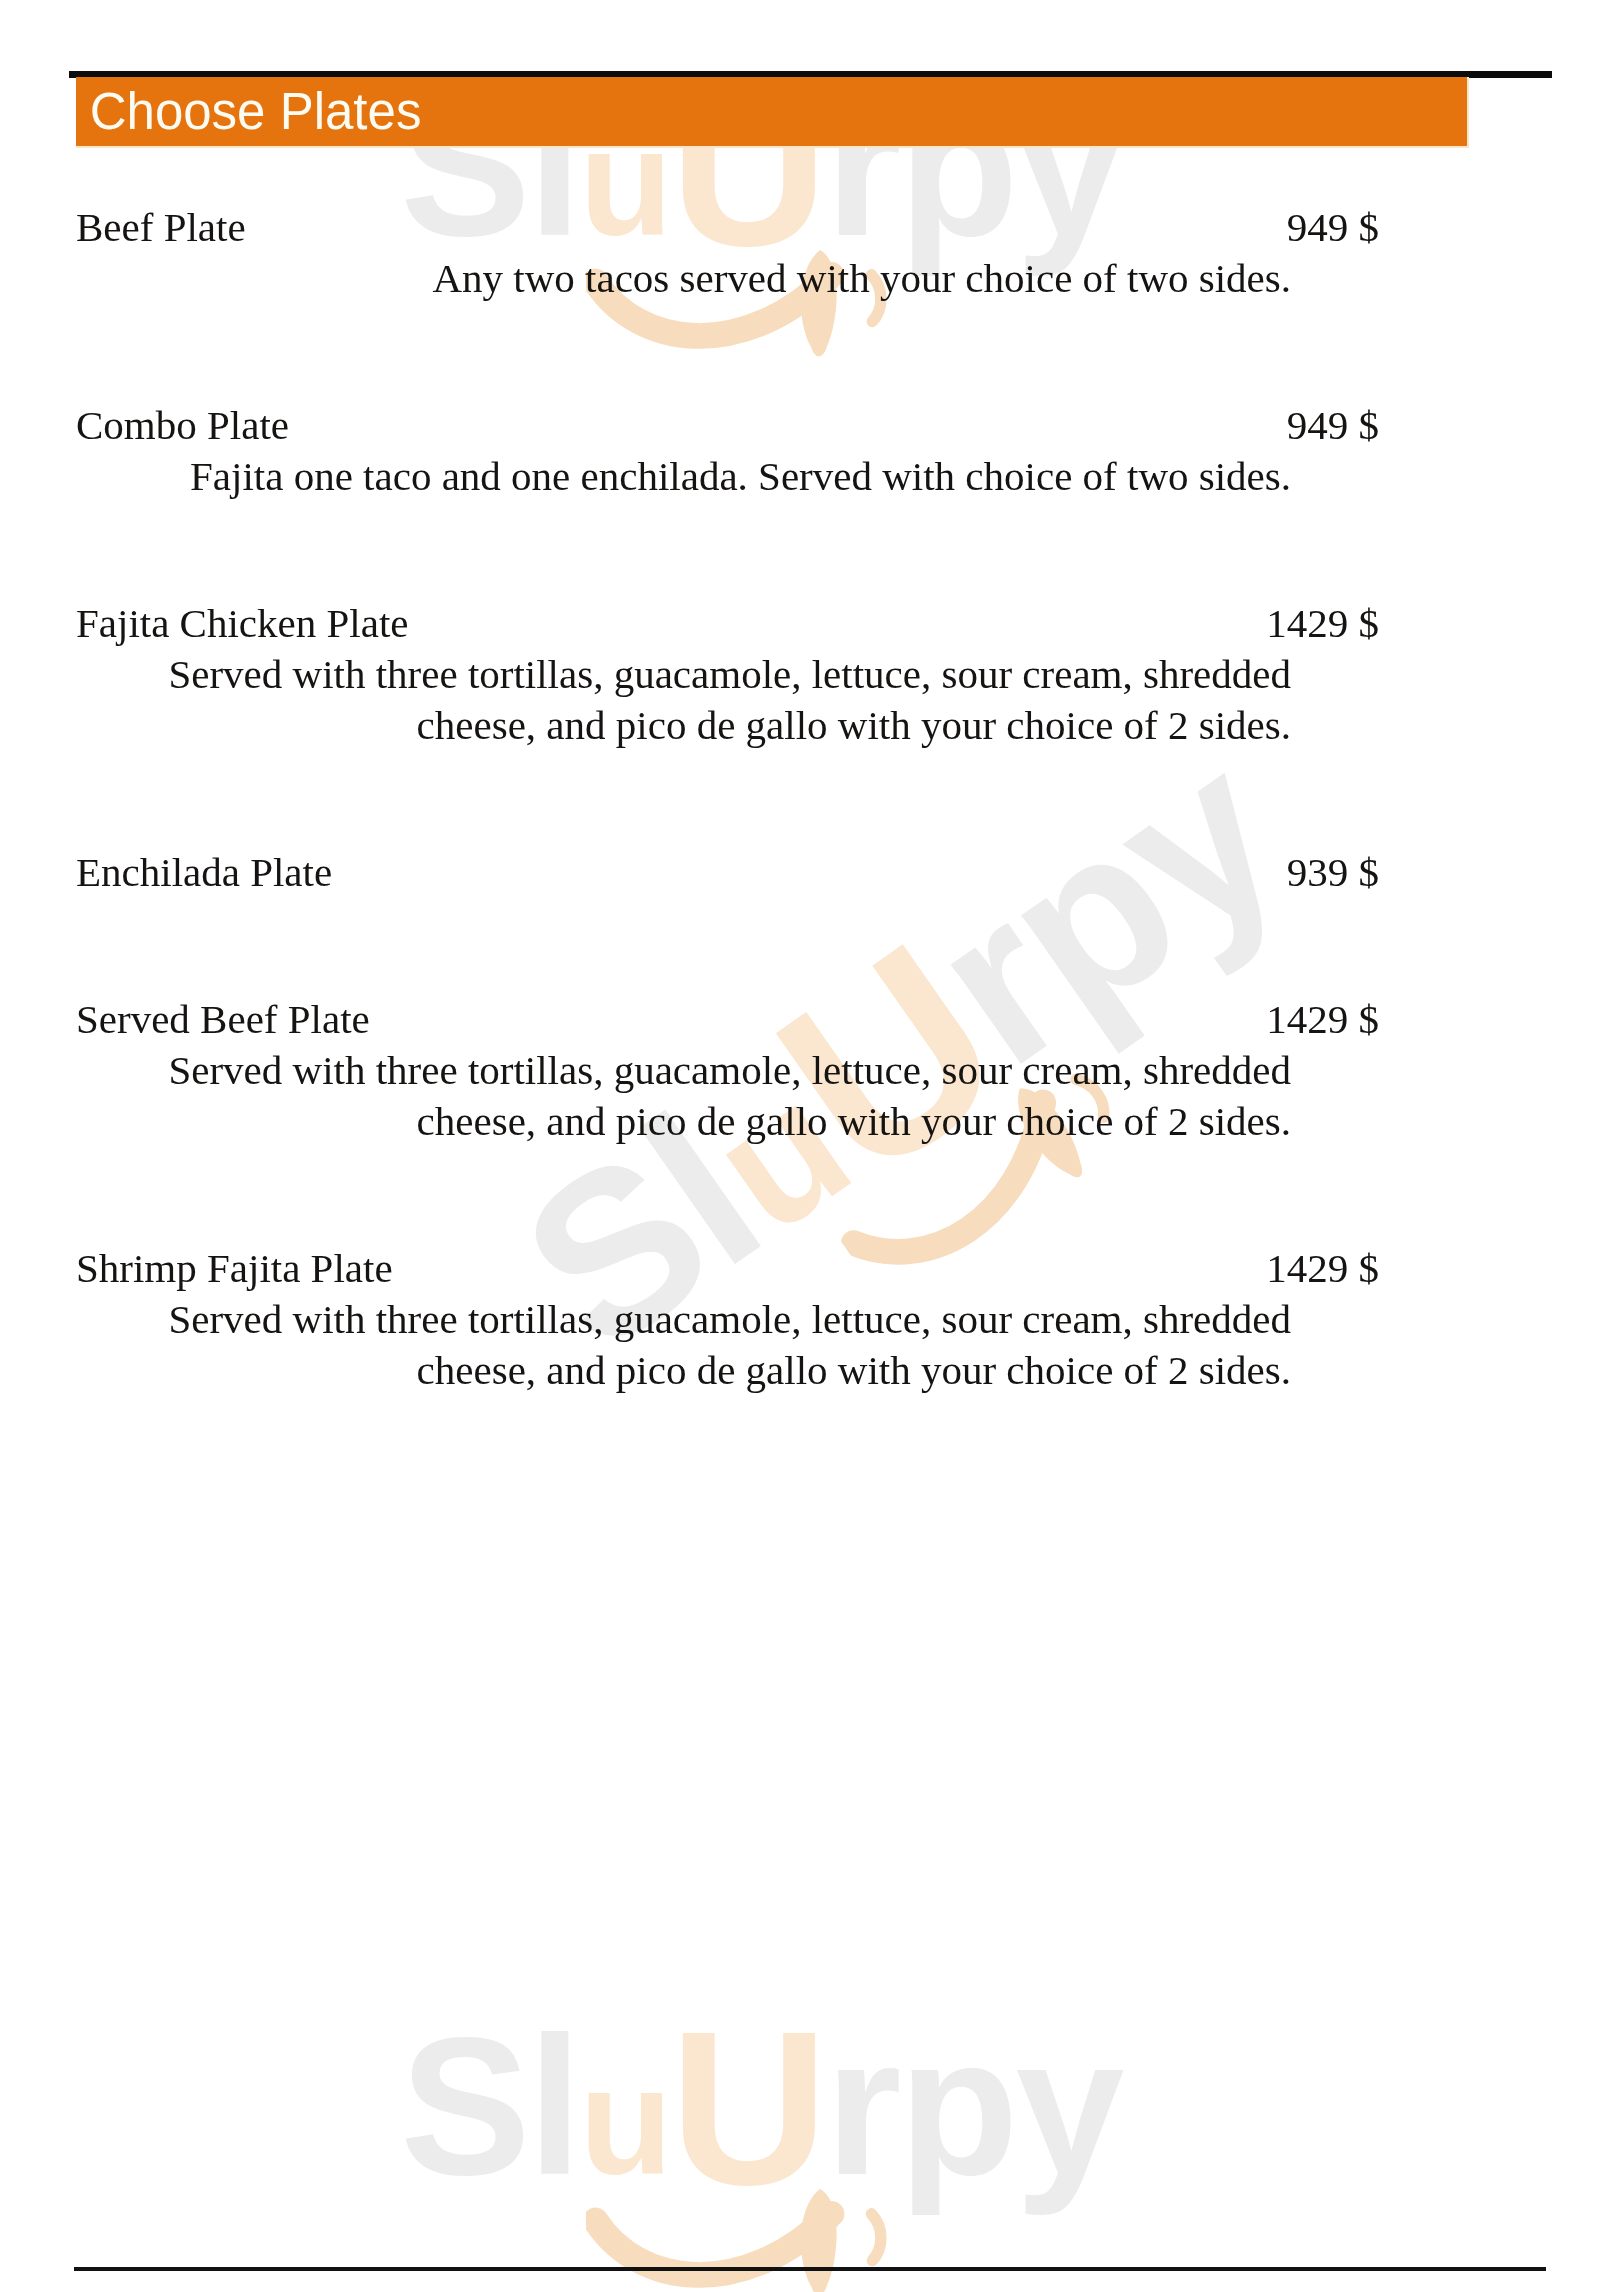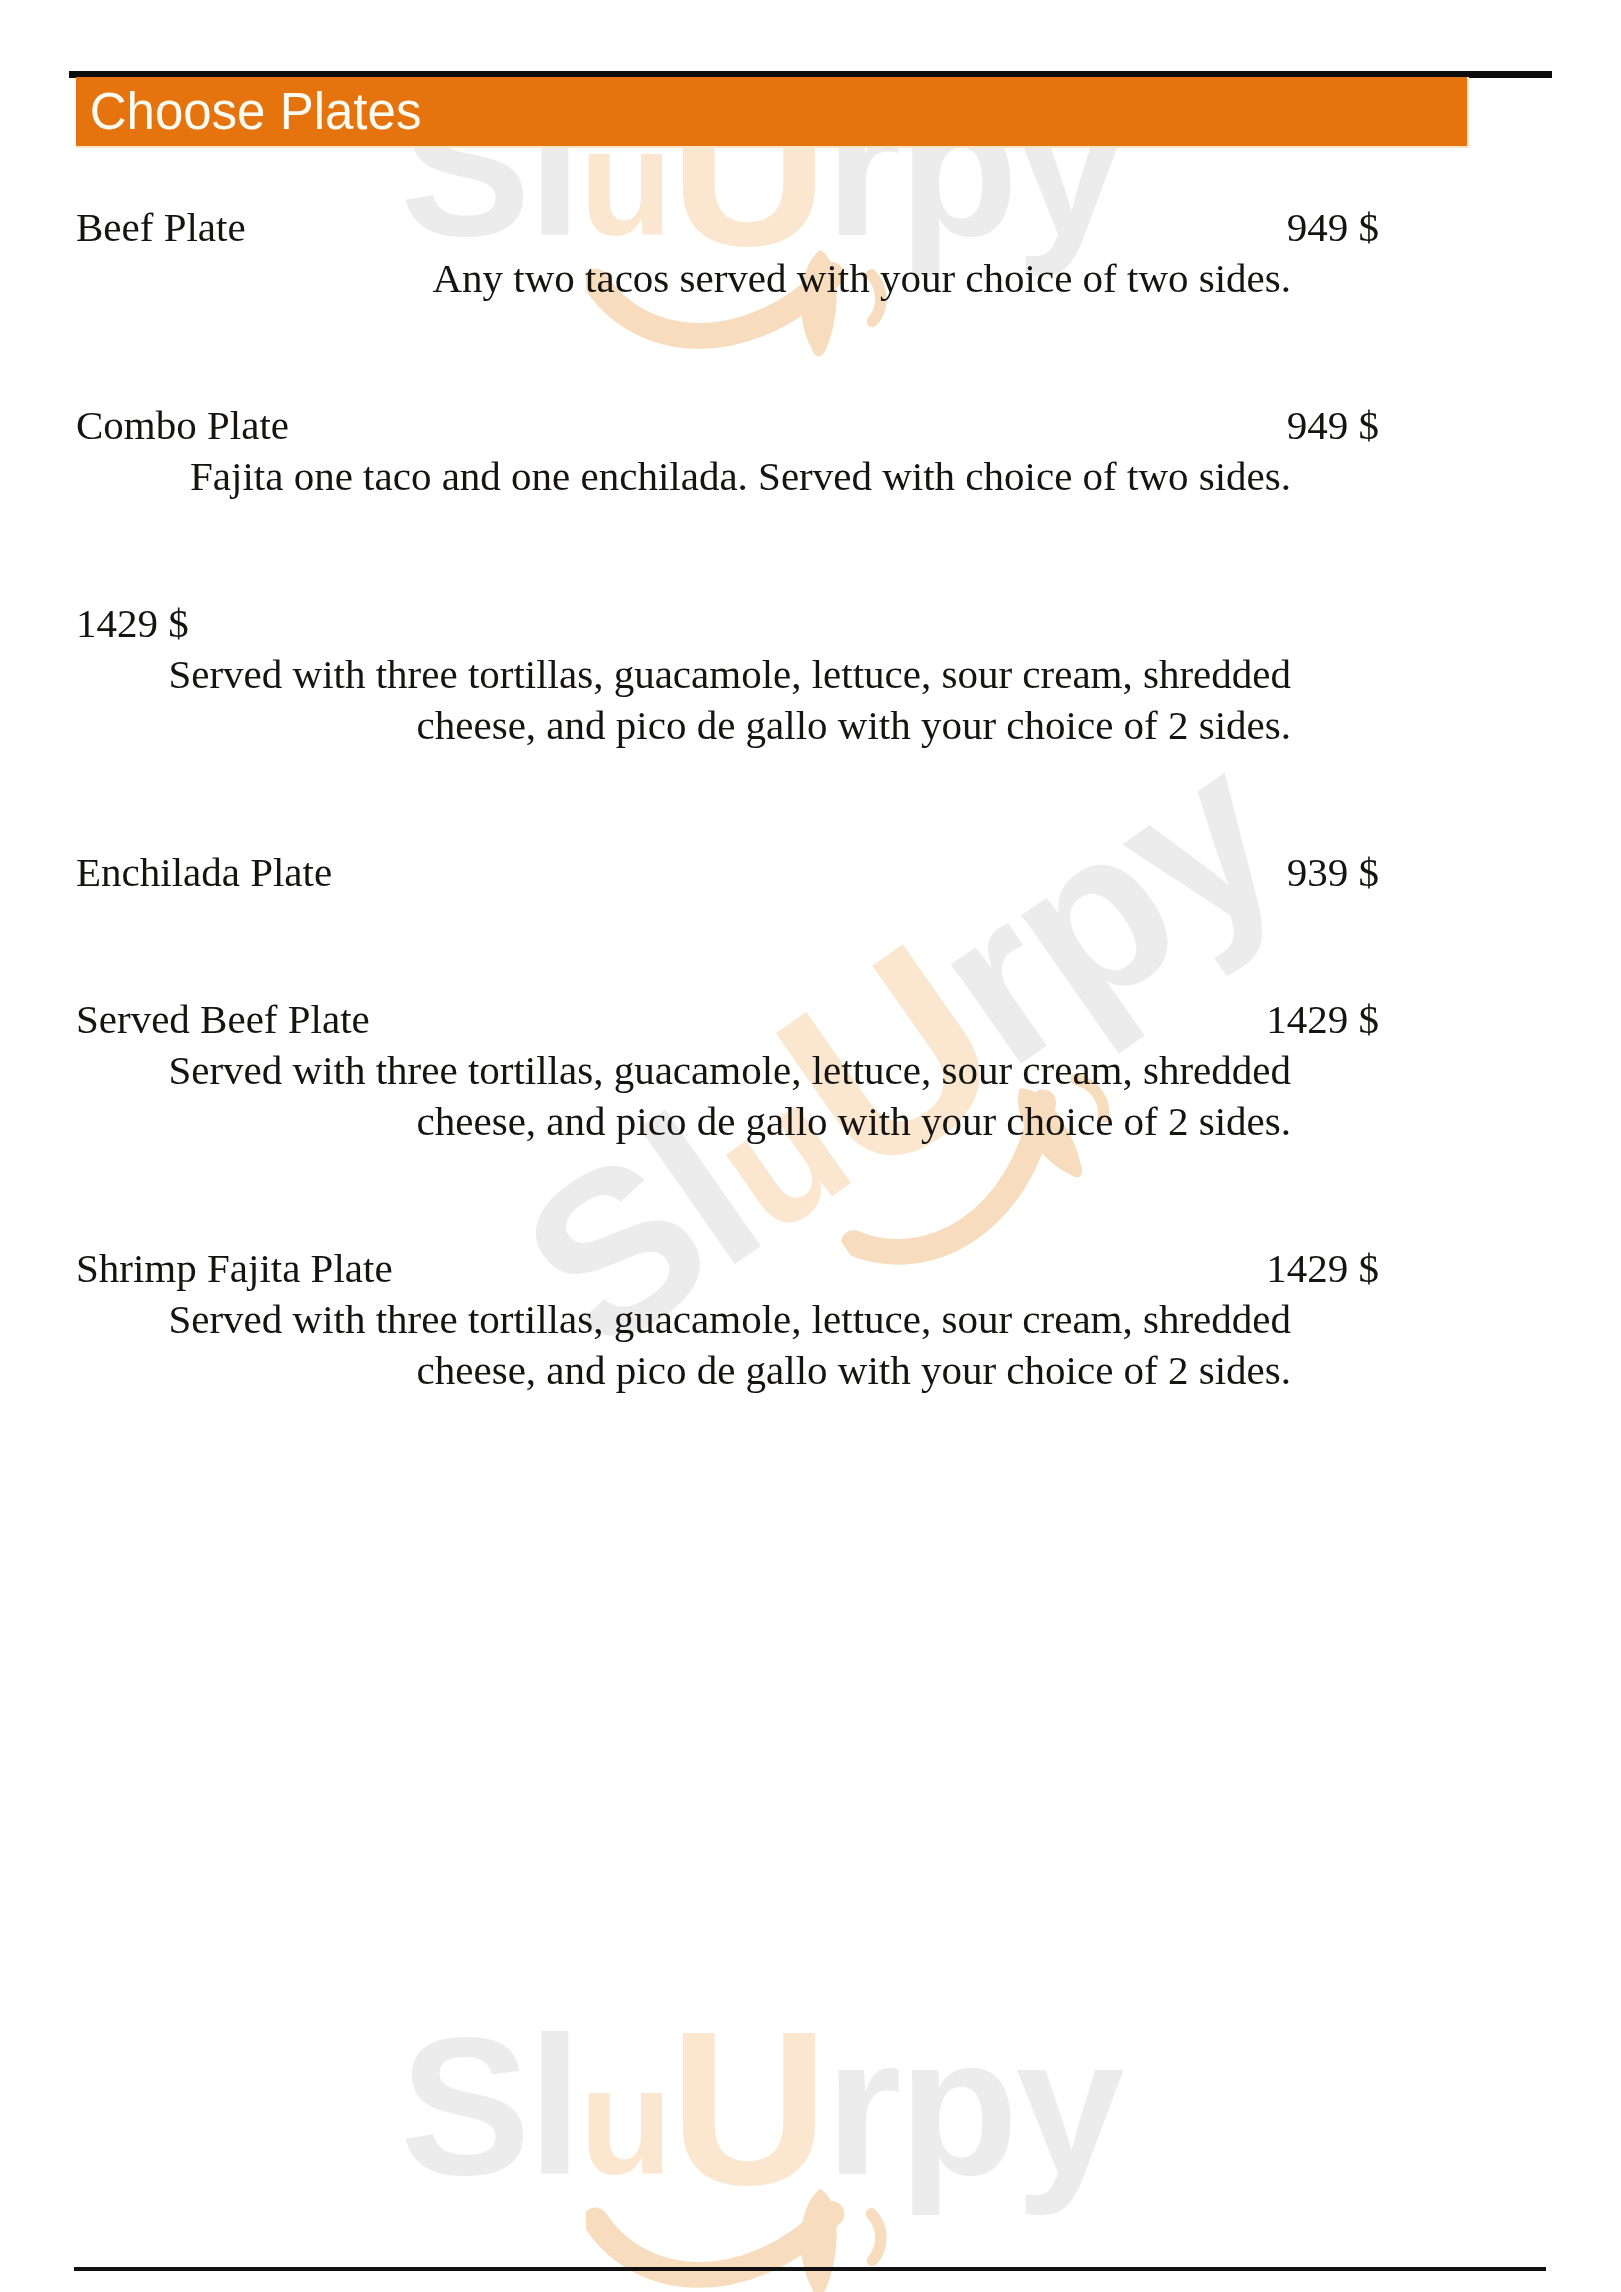--- a/index.html
+++ b/index.html
@@ -141,20 +141,21 @@
     <div class="item">
       <div class="row">
         <span class="nm">Combo Plate</span>
         <span class="pr">949 $</span>
       </div>
       <div class="desc">Fajita one taco and one enchilada. Served with choice of two sides.</div>
     </div>
 
     <div class="item">
       <div class="row">
+        <span class="nm">Fajita Chicken Plate</span>
         <span class="pr">1429 $</span>
       </div>
       <div class="desc">Served with three tortillas, guacamole, lettuce, sour cream, shredded cheese, and pico de gallo with your choice of 2 sides.</div>
     </div>
 
     <div class="item">
       <div class="row">
         <span class="nm">Enchilada Plate</span>
         <span class="pr">939 $</span>
       </div>

